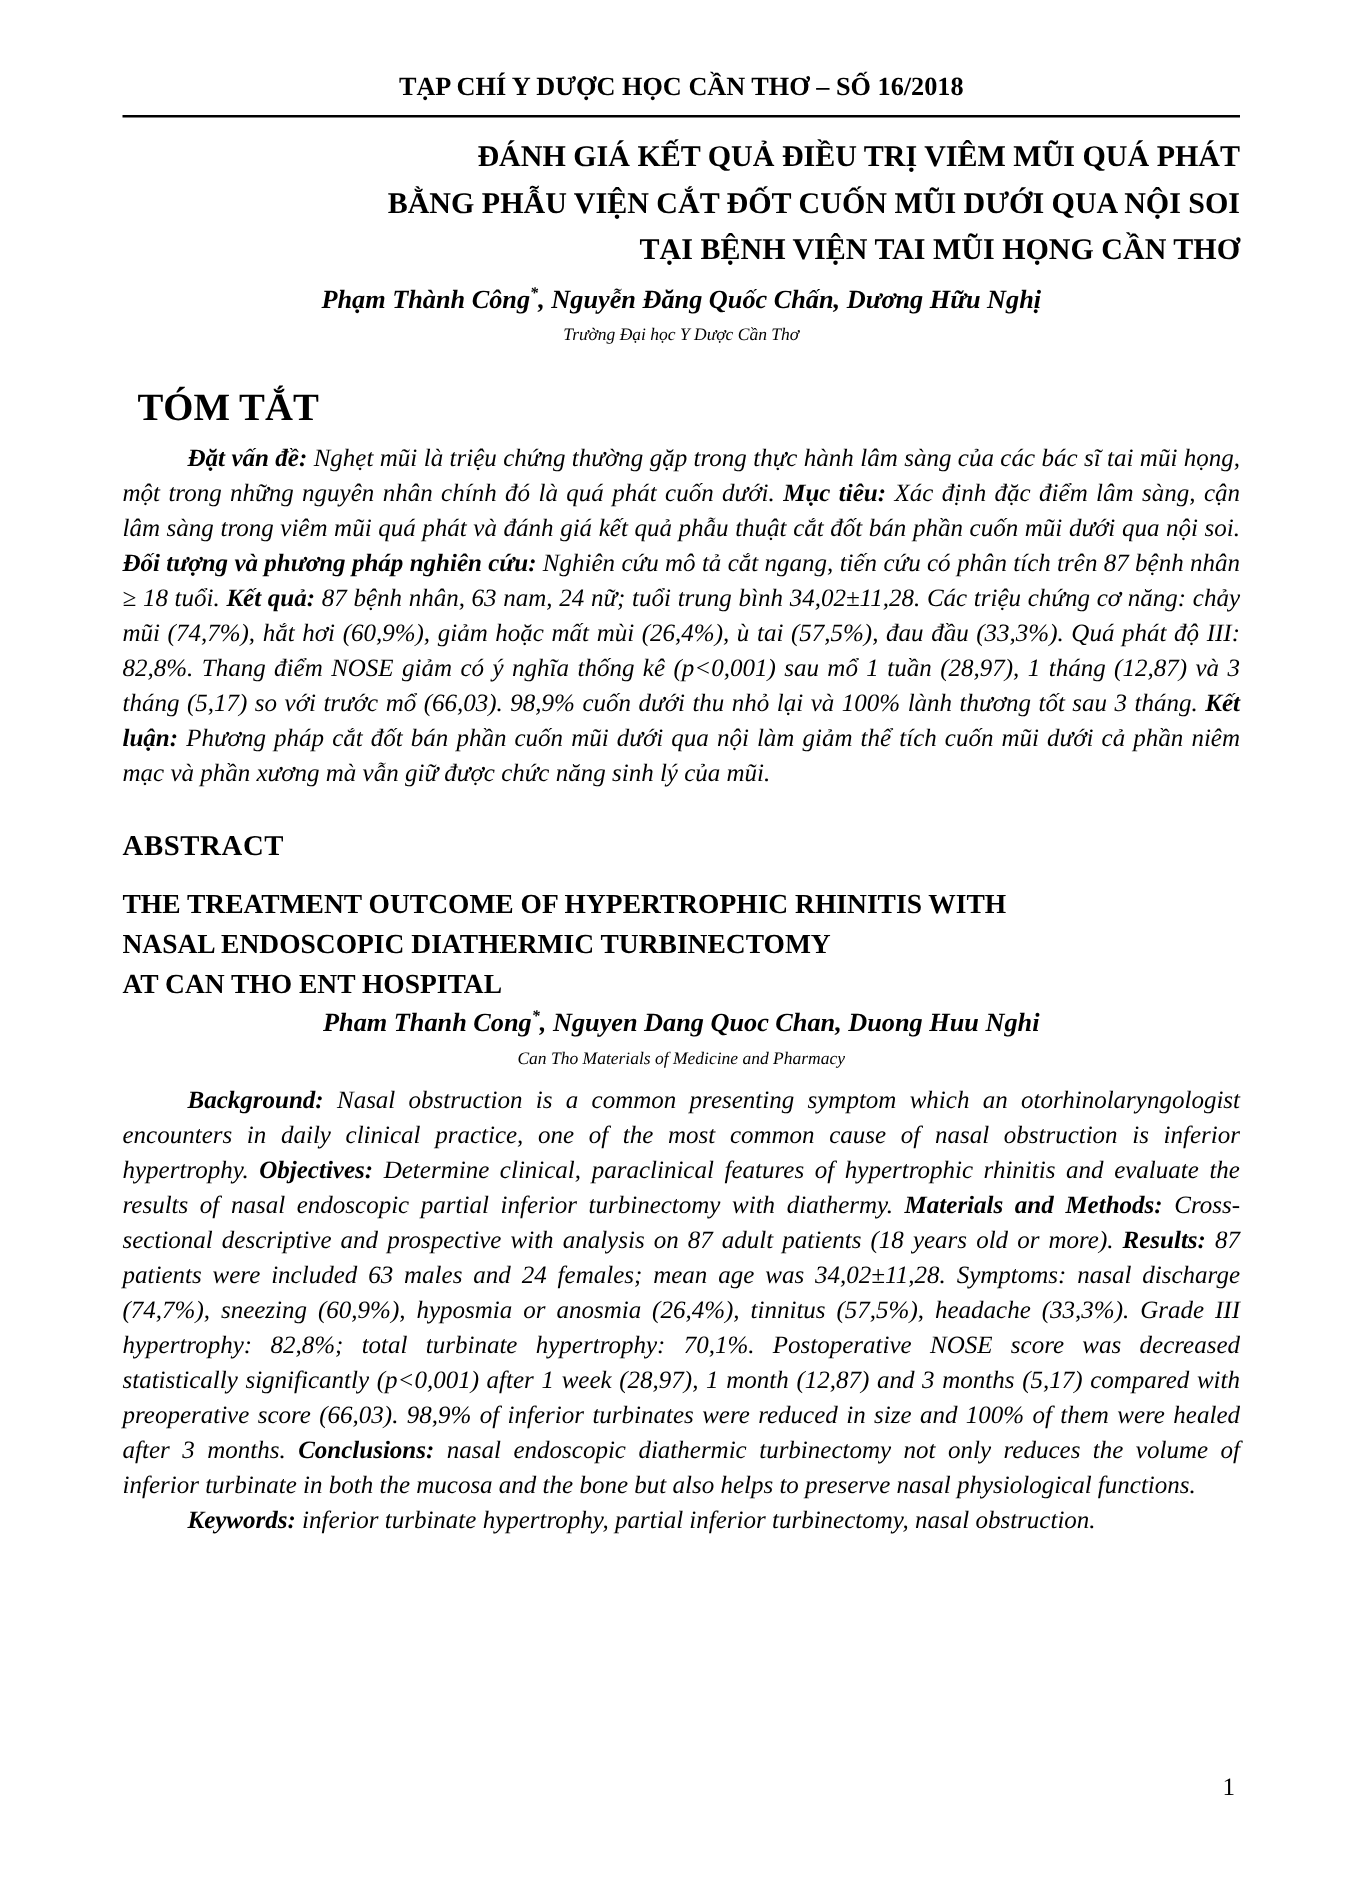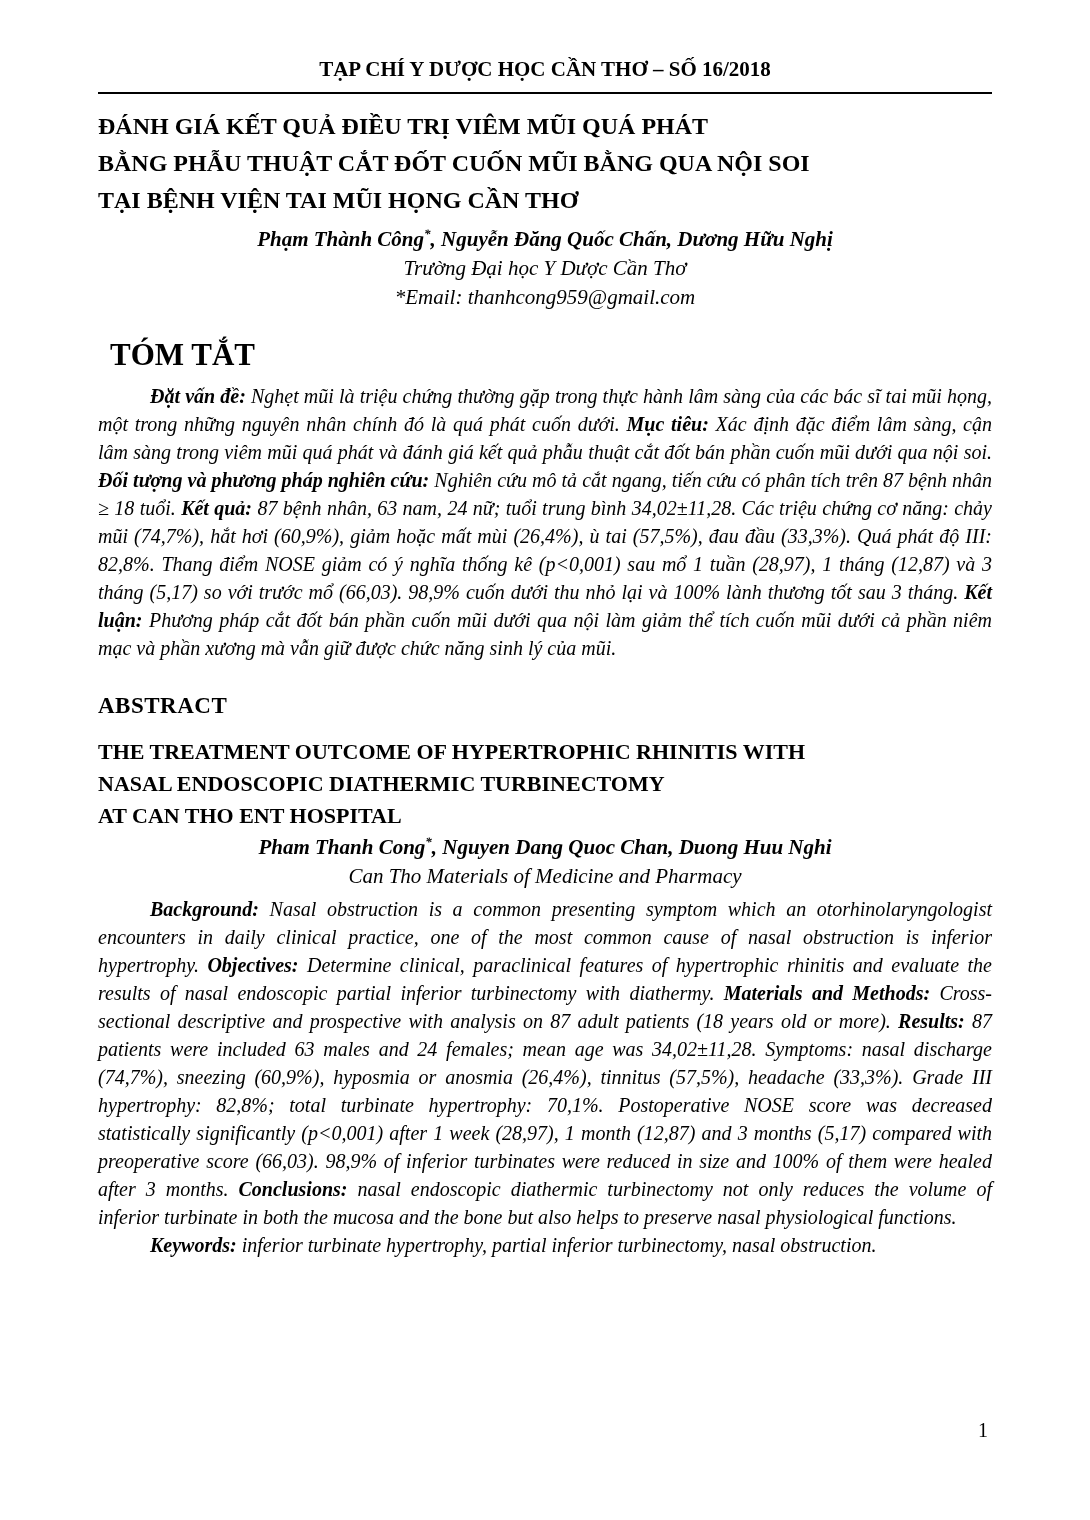--- a/index.html
+++ b/index.html
@@ -19,37 +19,37 @@
   .journal-header {
     text-align: center;
     font-weight: bold;
     font-size: 21px;
     line-height: 26px;
     padding-bottom: 10px;
     border-bottom: 2px solid #000;
   }
   .vi-title {
     margin-top: 14px;
-    text-align: left;
+    text-align: right;
     font-weight: bold;
     font-size: 24px;
     line-height: 37px;
   }
   .authors {
     margin-top: 5px;
     text-align: center;
     font-weight: bold;
     font-style: italic;
     font-size: 21px;
     line-height: 30px;
   }
   .affil {
     text-align: center;
     font-style: italic;
-    font-size: 21px;
+    font-size: 14px;
     line-height: 29px;
   }
   .tomtat-heading {
     margin: 26px 0 10px 12px;
     font-size: 31px;
     font-weight: bold;
     line-height: 34px;
   }
   .abstract {
     margin: 0;
@@ -94,27 +94,26 @@
 <body>
 
 <div class="page">
 
   <div class="journal-header">
     <span>TẠP CHÍ Y DƯỢC HỌC CẦN THƠ – SỐ 16/2018</span>
   </div>
 
   <div class="vi-title">
     <div>ĐÁNH GIÁ KẾT QUẢ ĐIỀU TRỊ VIÊM MŨI QUÁ PHÁT</div>
-    <div>BẰNG PHẪU THUẬT CẮT ĐỐT CUỐN MŨI BẰNG QUA NỘI SOI</div>
+    <div>BẰNG PHẪU VIỆN CẮT ĐỐT CUỐN MŨI DƯỚI QUA NỘI SOI</div>
     <div>TẠI BỆNH VIỆN TAI MŨI HỌNG CẦN THƠ</div>
   </div>
 
   <div class="authors"><span>Phạm Thành Công</span><sup>*</sup><span>, Nguyễn Đăng Quốc Chấn, Dương Hữu Nghị</span></div>
   <div class="affil">Trường Đại học Y Dược Cần Thơ</div>
-  <div class="affil">*Email: thanhcong959@gmail.com</div>
 
   <h2 class="tomtat-heading">TÓM TẮT</h2>
 
   <p class="abstract"><span class="seg-bold">Đặt vấn đề: </span><span>Nghẹt mũi là triệu chứng thường gặp trong thực hành lâm sàng của các bác sĩ tai mũi họng, một trong những nguyên nhân chính đó là quá phát cuốn dưới. </span><span class="seg-bold">Mục tiêu: </span><span>Xác định đặc điểm lâm sàng, cận lâm sàng trong viêm mũi quá phát và đánh giá kết quả phẫu thuật cắt đốt bán phần cuốn mũi dưới qua nội soi. </span><span class="seg-bold">Đối tượng và phương pháp nghiên cứu: </span><span>Nghiên cứu mô tả cắt ngang, tiến cứu có phân tích trên 87 bệnh nhân ≥ 18 tuổi. </span><span class="seg-bold">Kết quả: </span><span>87 bệnh nhân, 63 nam, 24 nữ; tuổi trung bình 34,02±11,28. Các triệu chứng cơ năng: chảy mũi (74,7%), hắt hơi (60,9%), giảm hoặc mất mùi (26,4%), ù tai (57,5%), đau đầu (33,3%). Quá phát độ III: 82,8%. Thang điểm NOSE giảm có ý nghĩa thống kê (p&lt;0,001) sau mổ 1 tuần (28,97), 1 tháng (12,87) và 3 tháng (5,17) so với trước mổ (66,03). 98,9% cuốn dưới thu nhỏ lại và 100% lành thương tốt sau 3 tháng. </span><span class="seg-bold">Kết luận: </span><span>Phương pháp cắt đốt bán phần cuốn mũi dưới qua nội làm giảm thể tích cuốn mũi dưới cả phần niêm mạc và phần xương mà vẫn giữ được chức năng sinh lý của mũi.</span></p>
 
   <h2 class="abstract-en-heading">ABSTRACT</h2>
 
   <div class="en-title">
     <div>THE TREATMENT OUTCOME OF HYPERTROPHIC RHINITIS WITH</div>
     <div>NASAL ENDOSCOPIC DIATHERMIC TURBINECTOMY</div>

